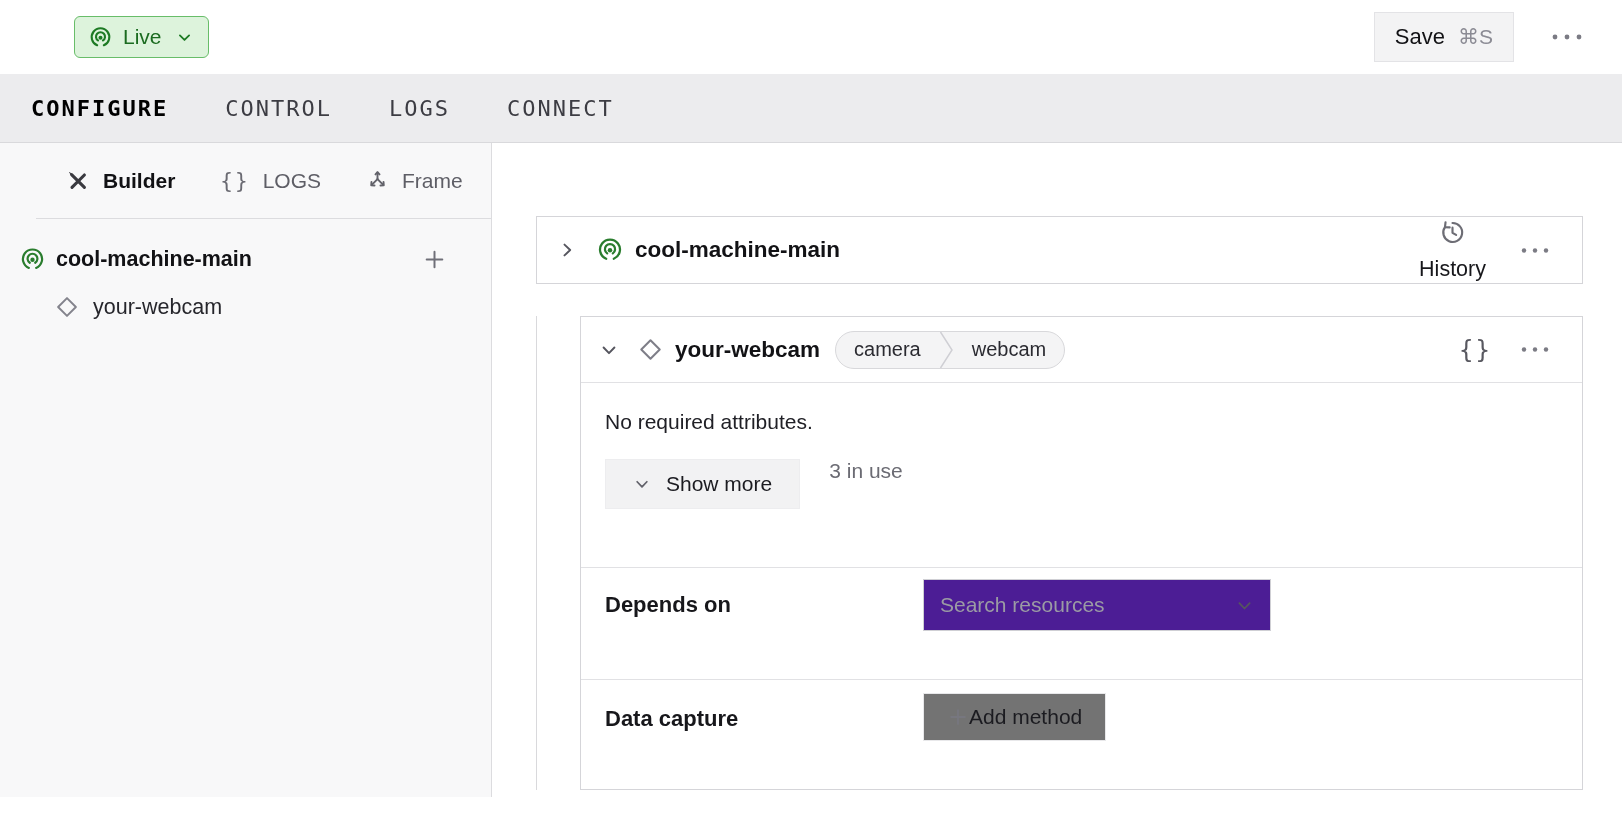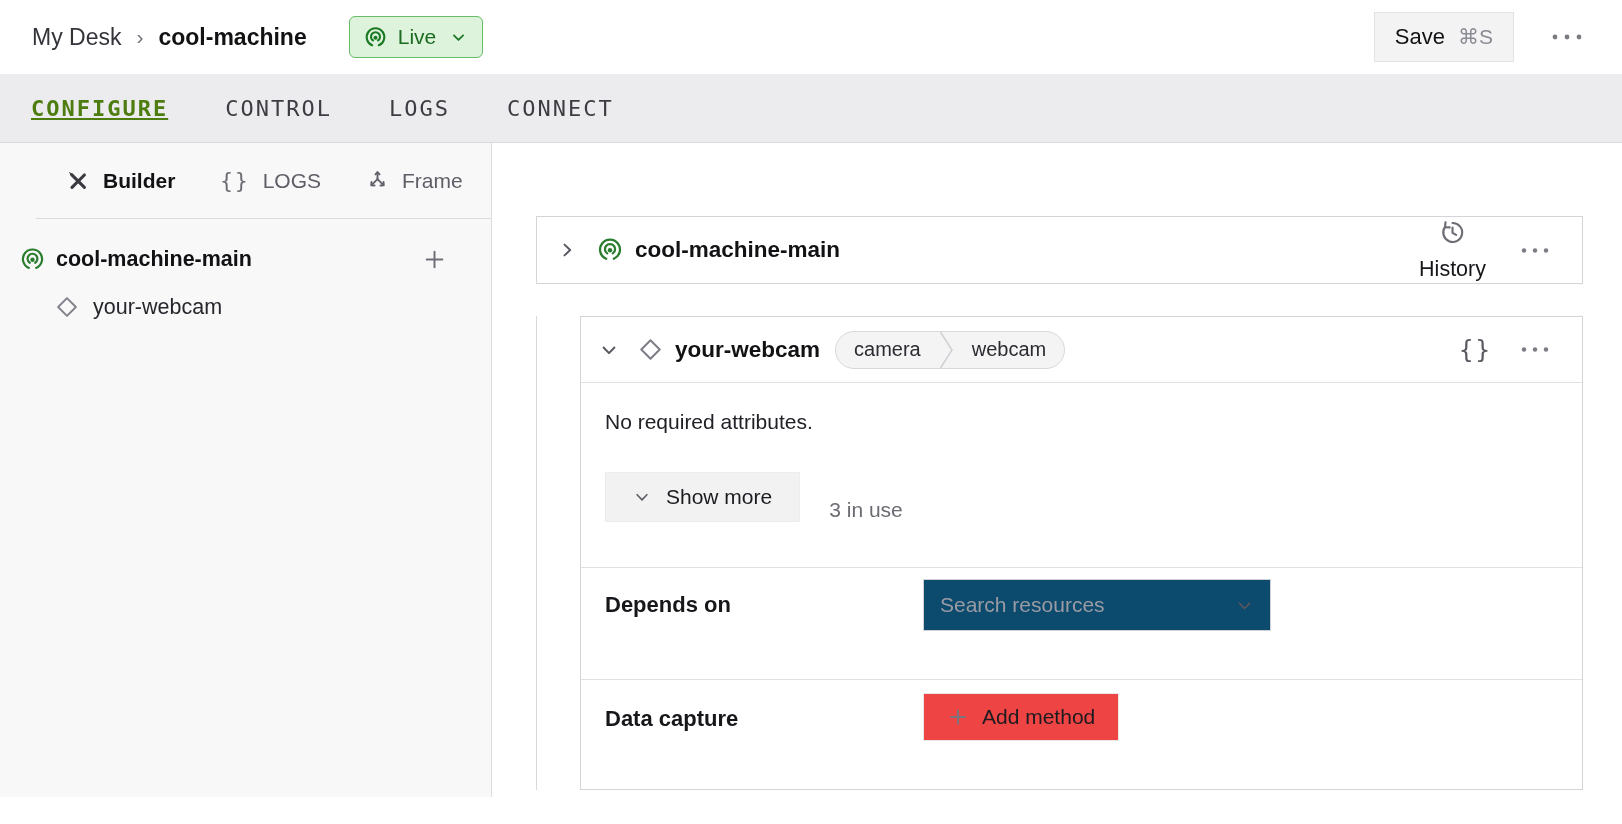--- a/index.html
+++ b/index.html
@@ -18,21 +18,21 @@
   .save-btn { display:flex; align-items:center; gap:13px; background:#f3f3f4; border:1px solid #e3e3e6;
               padding:11px 20px; font-size:22px; color:#121215; cursor:pointer; }
   .save-shortcut { color:#8b8b94; font-size:21px; }
   .icon-btn { background:none; border:none; padding:10px; margin-left:26px; cursor:pointer; display:flex; align-items:center; }
 
   
   .tabbar { height:69px; background:#ececee; border-bottom:1px solid #d9d9dc; display:flex; align-items:center;
             padding-left:31px; gap:57px; font-family:"DejaVu Sans Mono","Liberation Mono",monospace;
             font-size:22px; letter-spacing:2px; color:#3c3c43; }
   .tab { cursor:pointer; }
-  .tab.active { font-weight:700; color:#4d7c0f;text-decoration:underline; }
+  .tab.active { font-weight:700; color:#000000; }
 
   
   .body-row { display:flex; height:654px; background:#fff; }
   .sidebar { width:492px; background:#f8f8f9; border-right:1px solid #dcdcdf; }
   .switcher { height:76px; border-bottom:1px solid #dcdcdf; display:flex; align-items:center; padding-left:30px; gap:45px;margin-left:36px; }
   .switch-item { display:flex; align-items:center; gap:13px; font-size:21px; color:#5e5e66; cursor:pointer; }
   .switch-item.active { color:#121215; font-weight:700; }
   .braces-glyph { font-family:"DejaVu Sans Mono","Liberation Mono",monospace; font-size:21px; color:#6a6a72; letter-spacing:2px; }
 
   .tree { padding:18px 24px 0 20px; }
@@ -66,42 +66,37 @@
   .comp-row { display:flex; border-bottom:1px solid #e1e1e4; padding-left:24px; }
   .comp-row:last-child { border-bottom:none; }
   .row-label { width:318px; font-weight:700; font-size:22px; color:#17171b; flex-shrink:0; }
   .row-attributes { height:185px; padding-top:27px; }
   .row-depends { height:112px; padding-top:11px; }
   .row-depends .row-label, .row-capture .row-label { line-height:52px; }
   .row-capture { height:109px; padding-top:13px; }
 
   .attr-col { display:flex; flex-direction:column; }
   .attr-empty { font-size:21px; color:#202026; }
-  .attr-actions { margin-top:38px; display:flex; align-items:flex-end; gap:29px; }
+  .attr-actions { margin-top:25px; display:flex; align-items:flex-start; gap:29px; }
   .show-more-btn { display:flex; align-items:center; gap:15px; height:50px; padding:0 27px; background:#f2f2f3;
                    border:1px solid #ededef; font-size:21px; color:#1b1b20; cursor:pointer; font-family:inherit; }
   .in-use { font-size:21px; color:#6b6b73; }
 
-  .select-box { width:348px; height:52px; border:1px solid #cfcfd4; background:#0c4a6e; display:flex;
+  .select-box { width:348px; height:52px; border:1px solid #cfcfd4; background:#4c1d95; display:flex;
                 align-items:center; padding:0 16px; cursor:pointer; }
   .select-placeholder { font-size:21px; color:#9b9ba4; }
   .select-box svg { margin-left:auto; }
 
-  .add-method-btn { display:flex; align-items:center; gap:13px; height:48px; padding:0 23px; background:#ef4444;
+  .add-method-btn { display:flex; align-items:center; height:48px; padding:0 23px; background:#737373;
                     border:1px solid #e8e8ea; font-size:21px; color:#1b1b20; cursor:pointer; font-family:inherit; }
 </style>
 </head>
 <body>
 
 <header class="topbar">
-  <nav class="breadcrumb">
-    <span>My Desk</span>
-    <span class="crumb-sep">›</span>
-    <span class="crumb-current">cool-machine</span>
-  </nav>
 
   <div class="live-badge">
     <span style="display:flex;">
       <svg width="23" height="23" viewBox="0 0 24 24">
         <path d="M8.5 20.1 A 9.2 9.2 0 1 1 15.5 20.1" fill="none" stroke="#1d7a24" stroke-width="2.2" stroke-linecap="round"></path>
         <path d="M9.4 15.1 A 4.7 4.7 0 1 1 14.6 15.1" fill="none" stroke="#1d7a24" stroke-width="2.2" stroke-linecap="round"></path>
         <circle cx="12" cy="12.2" r="2.1" fill="#1d7a24"></circle>
       </svg>
     </span>
     <span>Live</span>

